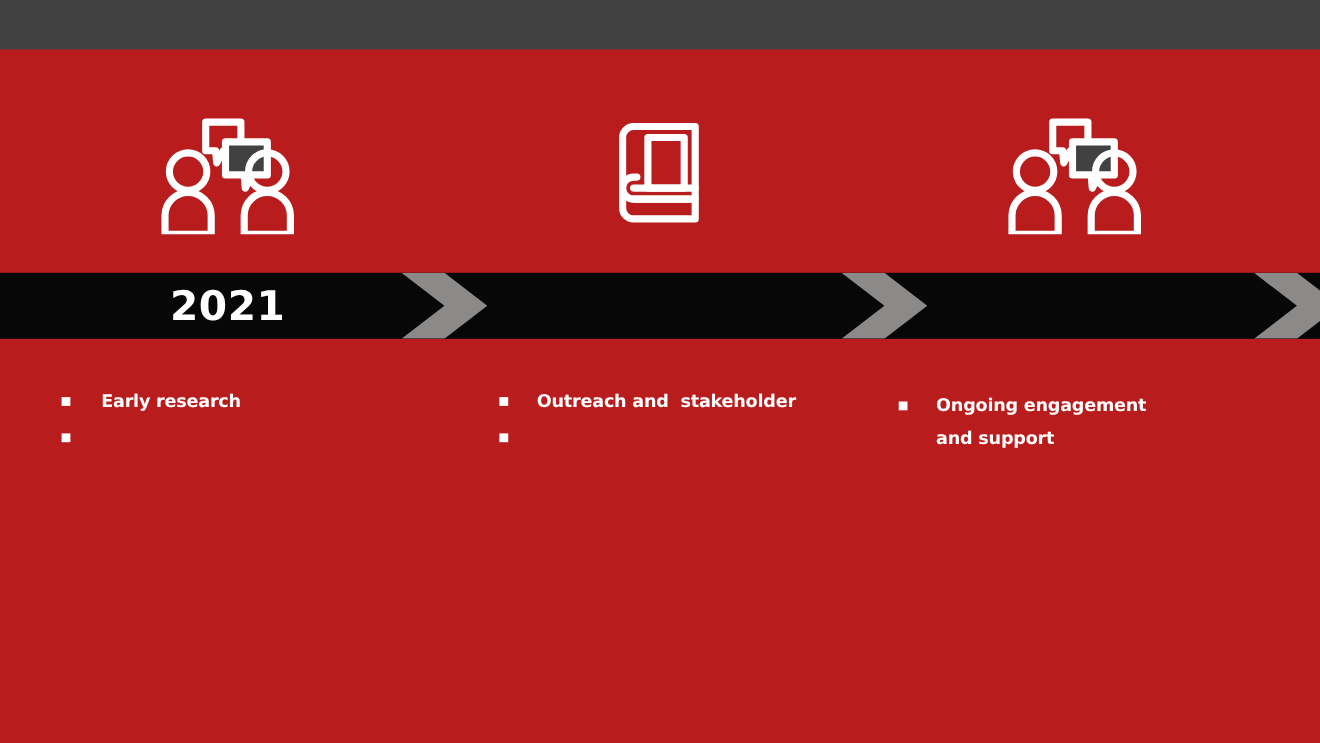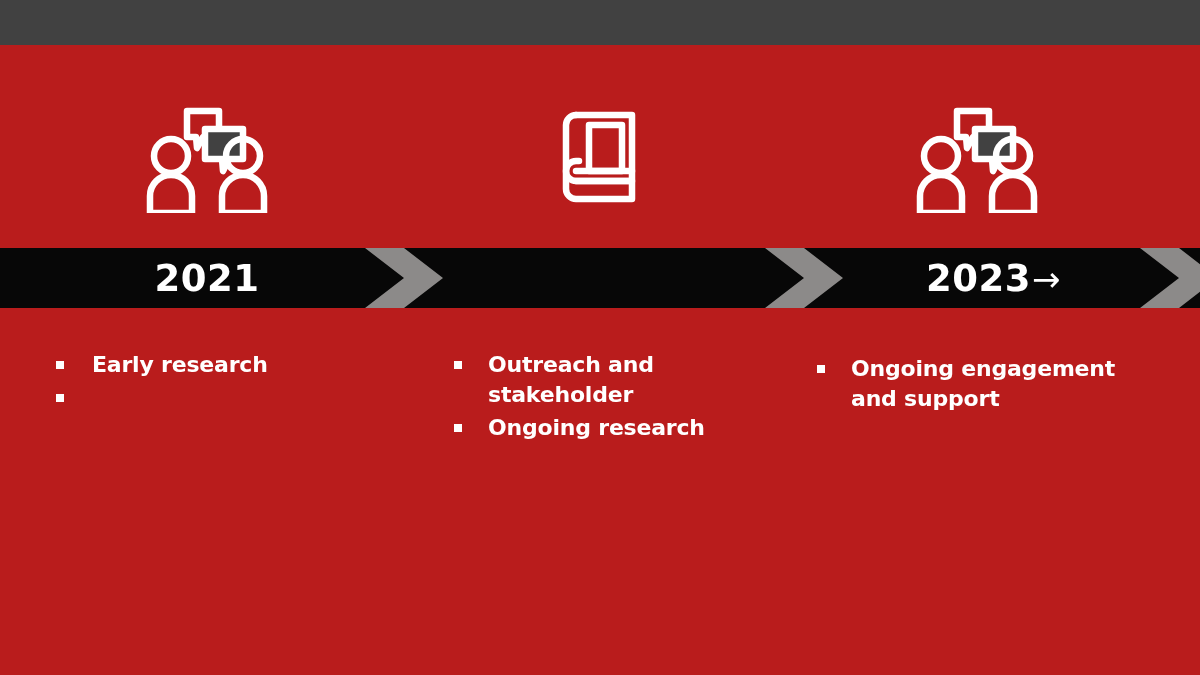--- a/index.html
+++ b/index.html
@@ -84,21 +84,21 @@
     width: 8px;
     height: 8px;
     background: #ffffff;
     flex: 0 0 8px;
     margin-top: 11px;
   }
   .bullet-text {
     color: #ffffff;
     font-family: "DejaVu Sans", sans-serif;
     font-weight: bold;
-    font-size: 22px;
+    font-size: 16px;
     line-height: 30px;
     letter-spacing: -0.2px;
     white-space: pre-wrap;
   }
   #col-1 .bullet-text { margin-left: 28px; }
   #col-2 .bullet-text { margin-left: 26px; }
   #col-3 .bullet-text { margin-left: 26px; }
 </style>
 </head>
 <body>
@@ -160,43 +160,38 @@
       <path d="M0 0 L39 30 L0 60 H39 L78 30 L39 0 Z"></path>
     </svg>
   </div>
 
   <div class="year-label" id="year-1" style="left:130px; width:155px;">
     <span>2021</span>
       <span class="arrow-glyph"></span>
   </div>
 
 
-  <div class="year-label" id="year-3" style="left:906px; width:175px;">
-    <span>2023</span>
-      <span class="arrow-glyph">→</span>
-  </div>
 
   <div class="bullet-col" id="col-1" style="left:56px; top:305px; width:340px;">
     <div class="bullet-item">
       <span class="bullet-marker"></span>
       <span class="bullet-text">Early research</span>
     </div>
     <div class="bullet-item">
       <span class="bullet-marker"></span>
     </div>
   </div>
 
   <div class="bullet-col" id="col-2" style="left:454px; top:305px; width:340px;">
     <div class="bullet-item">
       <span class="bullet-marker"></span>
       <span class="bullet-text">Outreach and  stakeholder</span>
     </div>
     <div class="bullet-item">
       <span class="bullet-marker"></span>
-      <span class="bullet-text">Ongoing research</span>
     </div>
   </div>
 
   <div class="bullet-col" id="col-3" style="left:817px; top:309px; width:330px;">
     <div class="bullet-item">
       <span class="bullet-marker"></span>
       <span class="bullet-text">Ongoing engagement
 and support</span>
     </div>
   </div>

